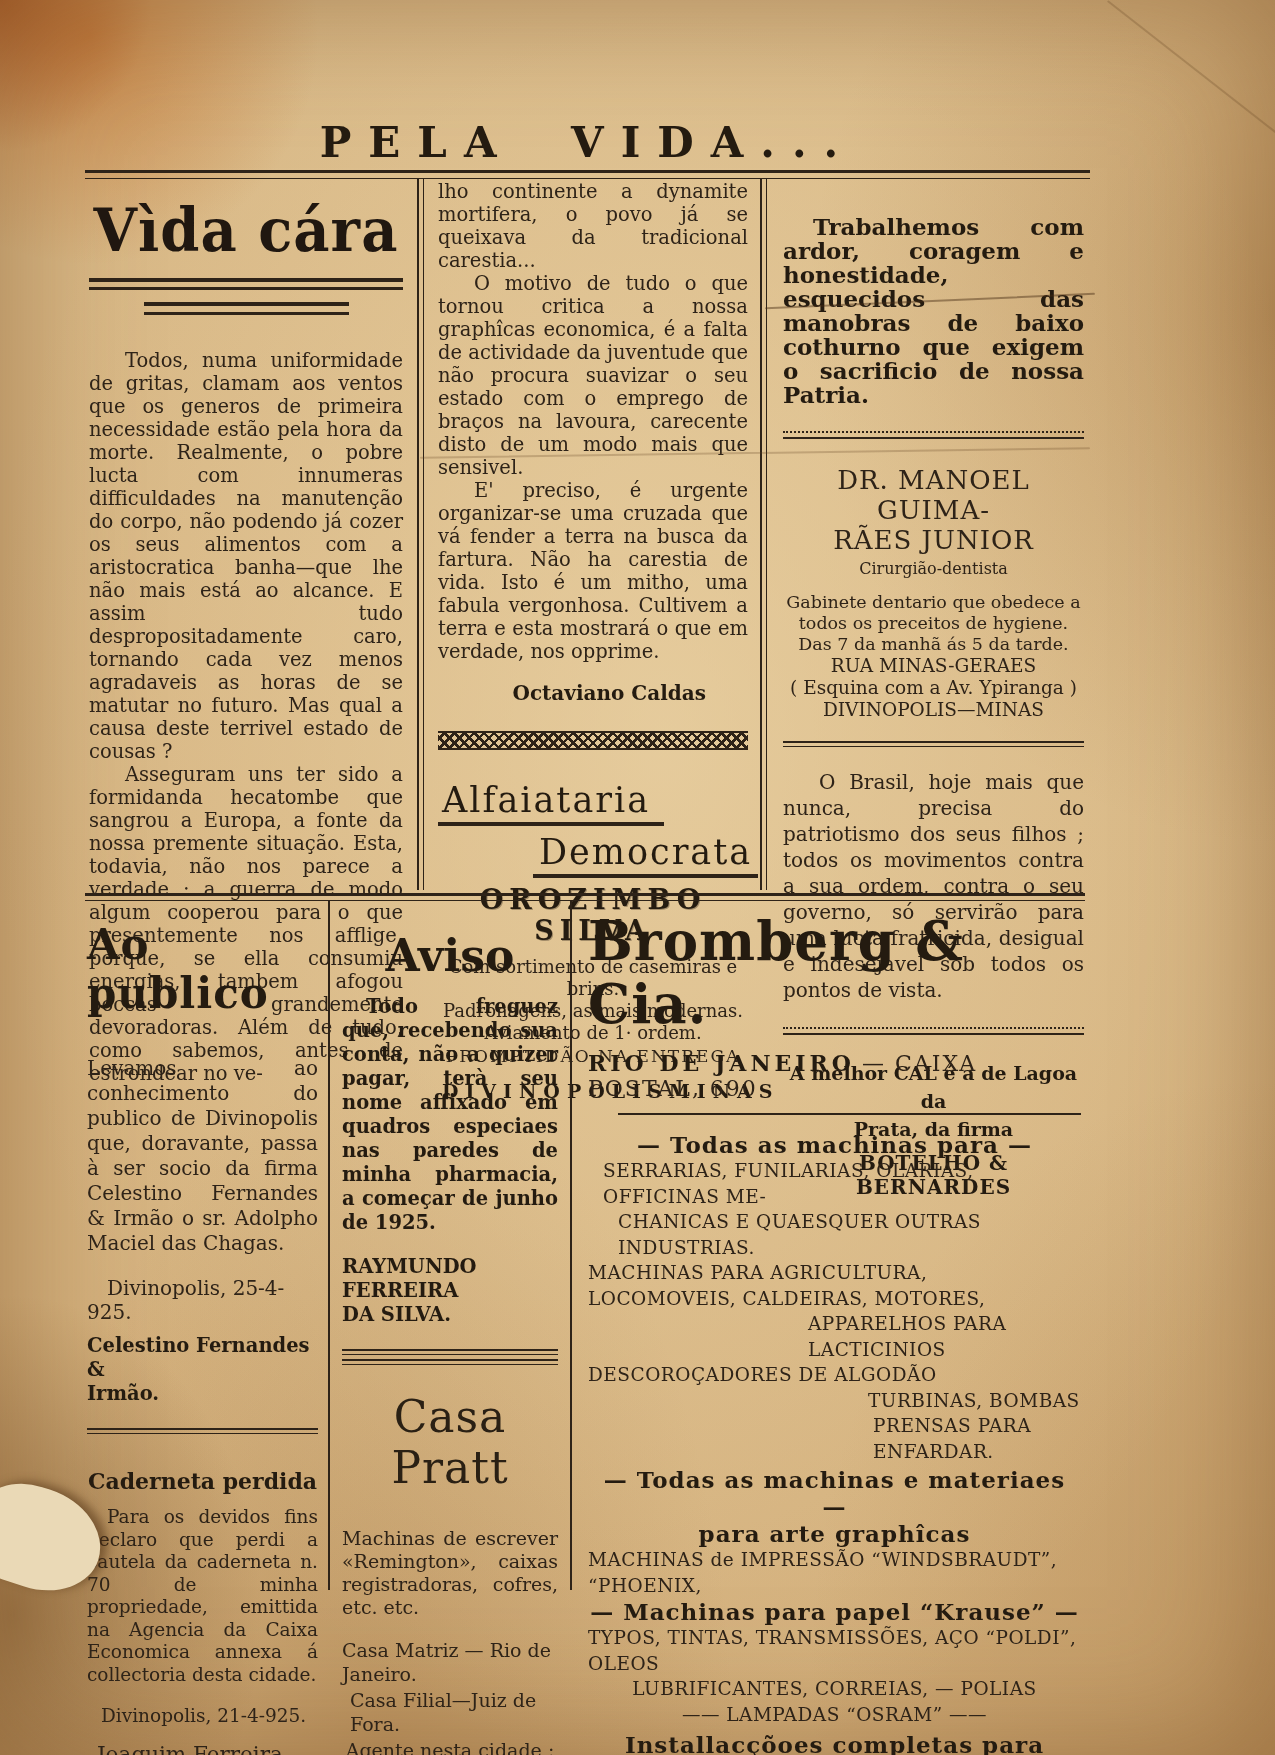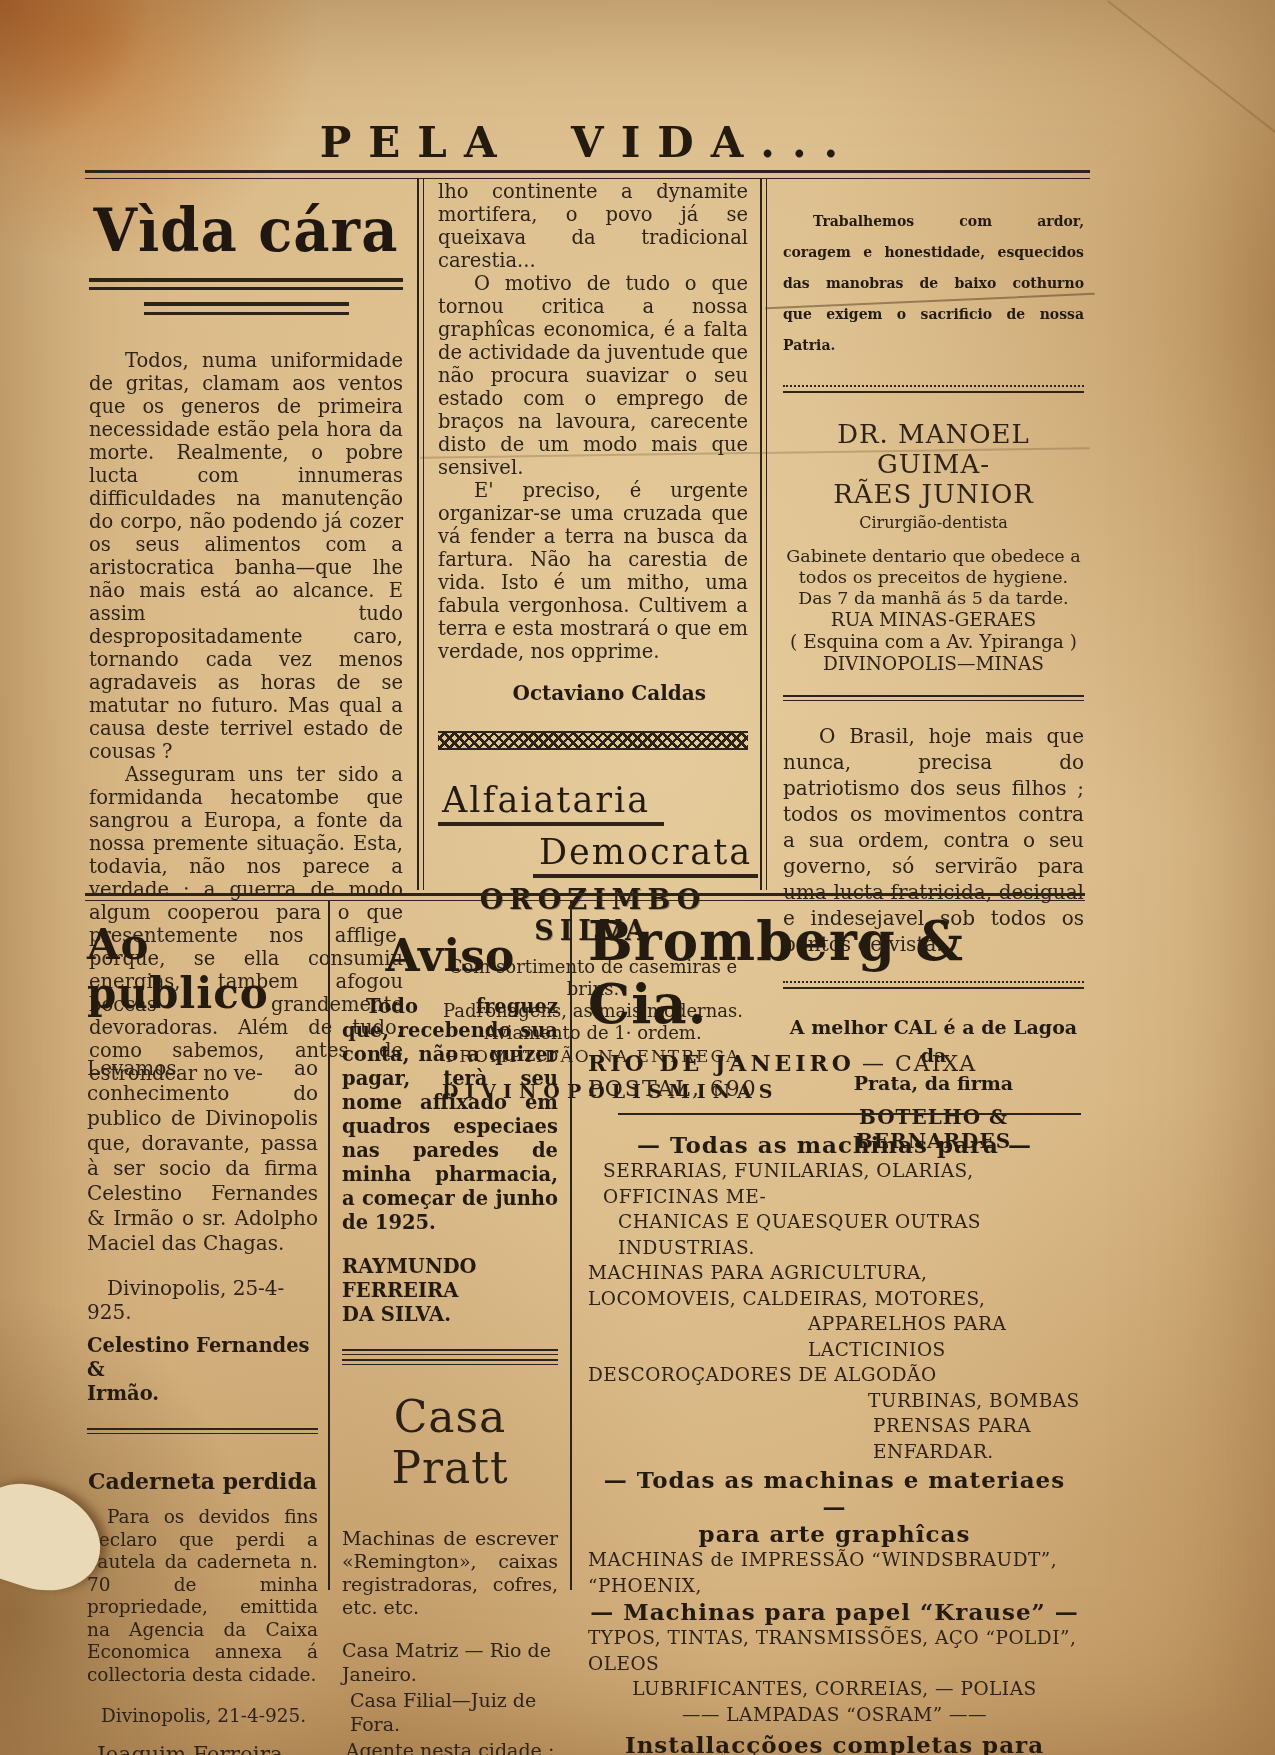--- a/index.html
+++ b/index.html
@@ -48,21 +48,21 @@
     padding:0 14px 2px 4px;letter-spacing:2px;color:#241b10;}
   .alf2{font-size:35px;margin-top:6px;margin-left:95px;display:inline-block;
     border-bottom:4px solid #2e2318;padding:0 6px 2px 6px;letter-spacing:2px;color:#241b10;}
   .orozimbo{font-size:27px;font-weight:bold;letter-spacing:6px;text-align:center;margin-top:6px;
     color:#241b10;text-shadow:1px 1px 0 rgba(46,35,24,0.35);}
   .alf-small{font-size:18px;text-align:center;line-height:22px;margin-top:10px;}
   .alf-small2{font-size:18px;text-align:center;line-height:22px;}
   .alf-caps{font-size:17px;letter-spacing:2px;text-align:center;margin-top:2px;}
   .alf-foot{display:flex;justify-content:space-between;font-weight:bold;font-size:19px;
     letter-spacing:7px;margin-top:14px;padding:0 4px;color:#241b10;}
-  .motto{font-size:14px;line-height:31px;font-weight:bold;text-align:justify;text-indent:30px;
+  .motto{font-size:23px;line-height:24px;font-weight:bold;text-align:justify;text-indent:30px;
     color:#241b10;word-spacing:3px;}
   .rule-dotdash{height:4px;border-top:2px dotted #2e2318;border-bottom:2px solid #2e2318;margin:24px 0 0 0;}
   .dent-name{font-size:26px;text-align:center;line-height:30px;margin-top:26px;letter-spacing:1px;}
   .dent-sub{font-size:16px;text-align:center;margin-top:4px;}
   .dent-body{font-size:17.5px;line-height:21px;text-align:center;margin-top:14px;}
   .dent-line{font-size:18.5px;text-align:center;line-height:22px;}
   .rule-thin2{height:3px;border-top:2px solid #2e2318;border-bottom:1px solid #2e2318;margin:20px 0 0 0;}
   .brasil{margin-top:22px;font-size:20px;line-height:26px;}
   .cal{margin-top:24px;}
   .cal-l{font-weight:bold;font-size:19px;text-align:center;line-height:28px;color:#241b10;}

